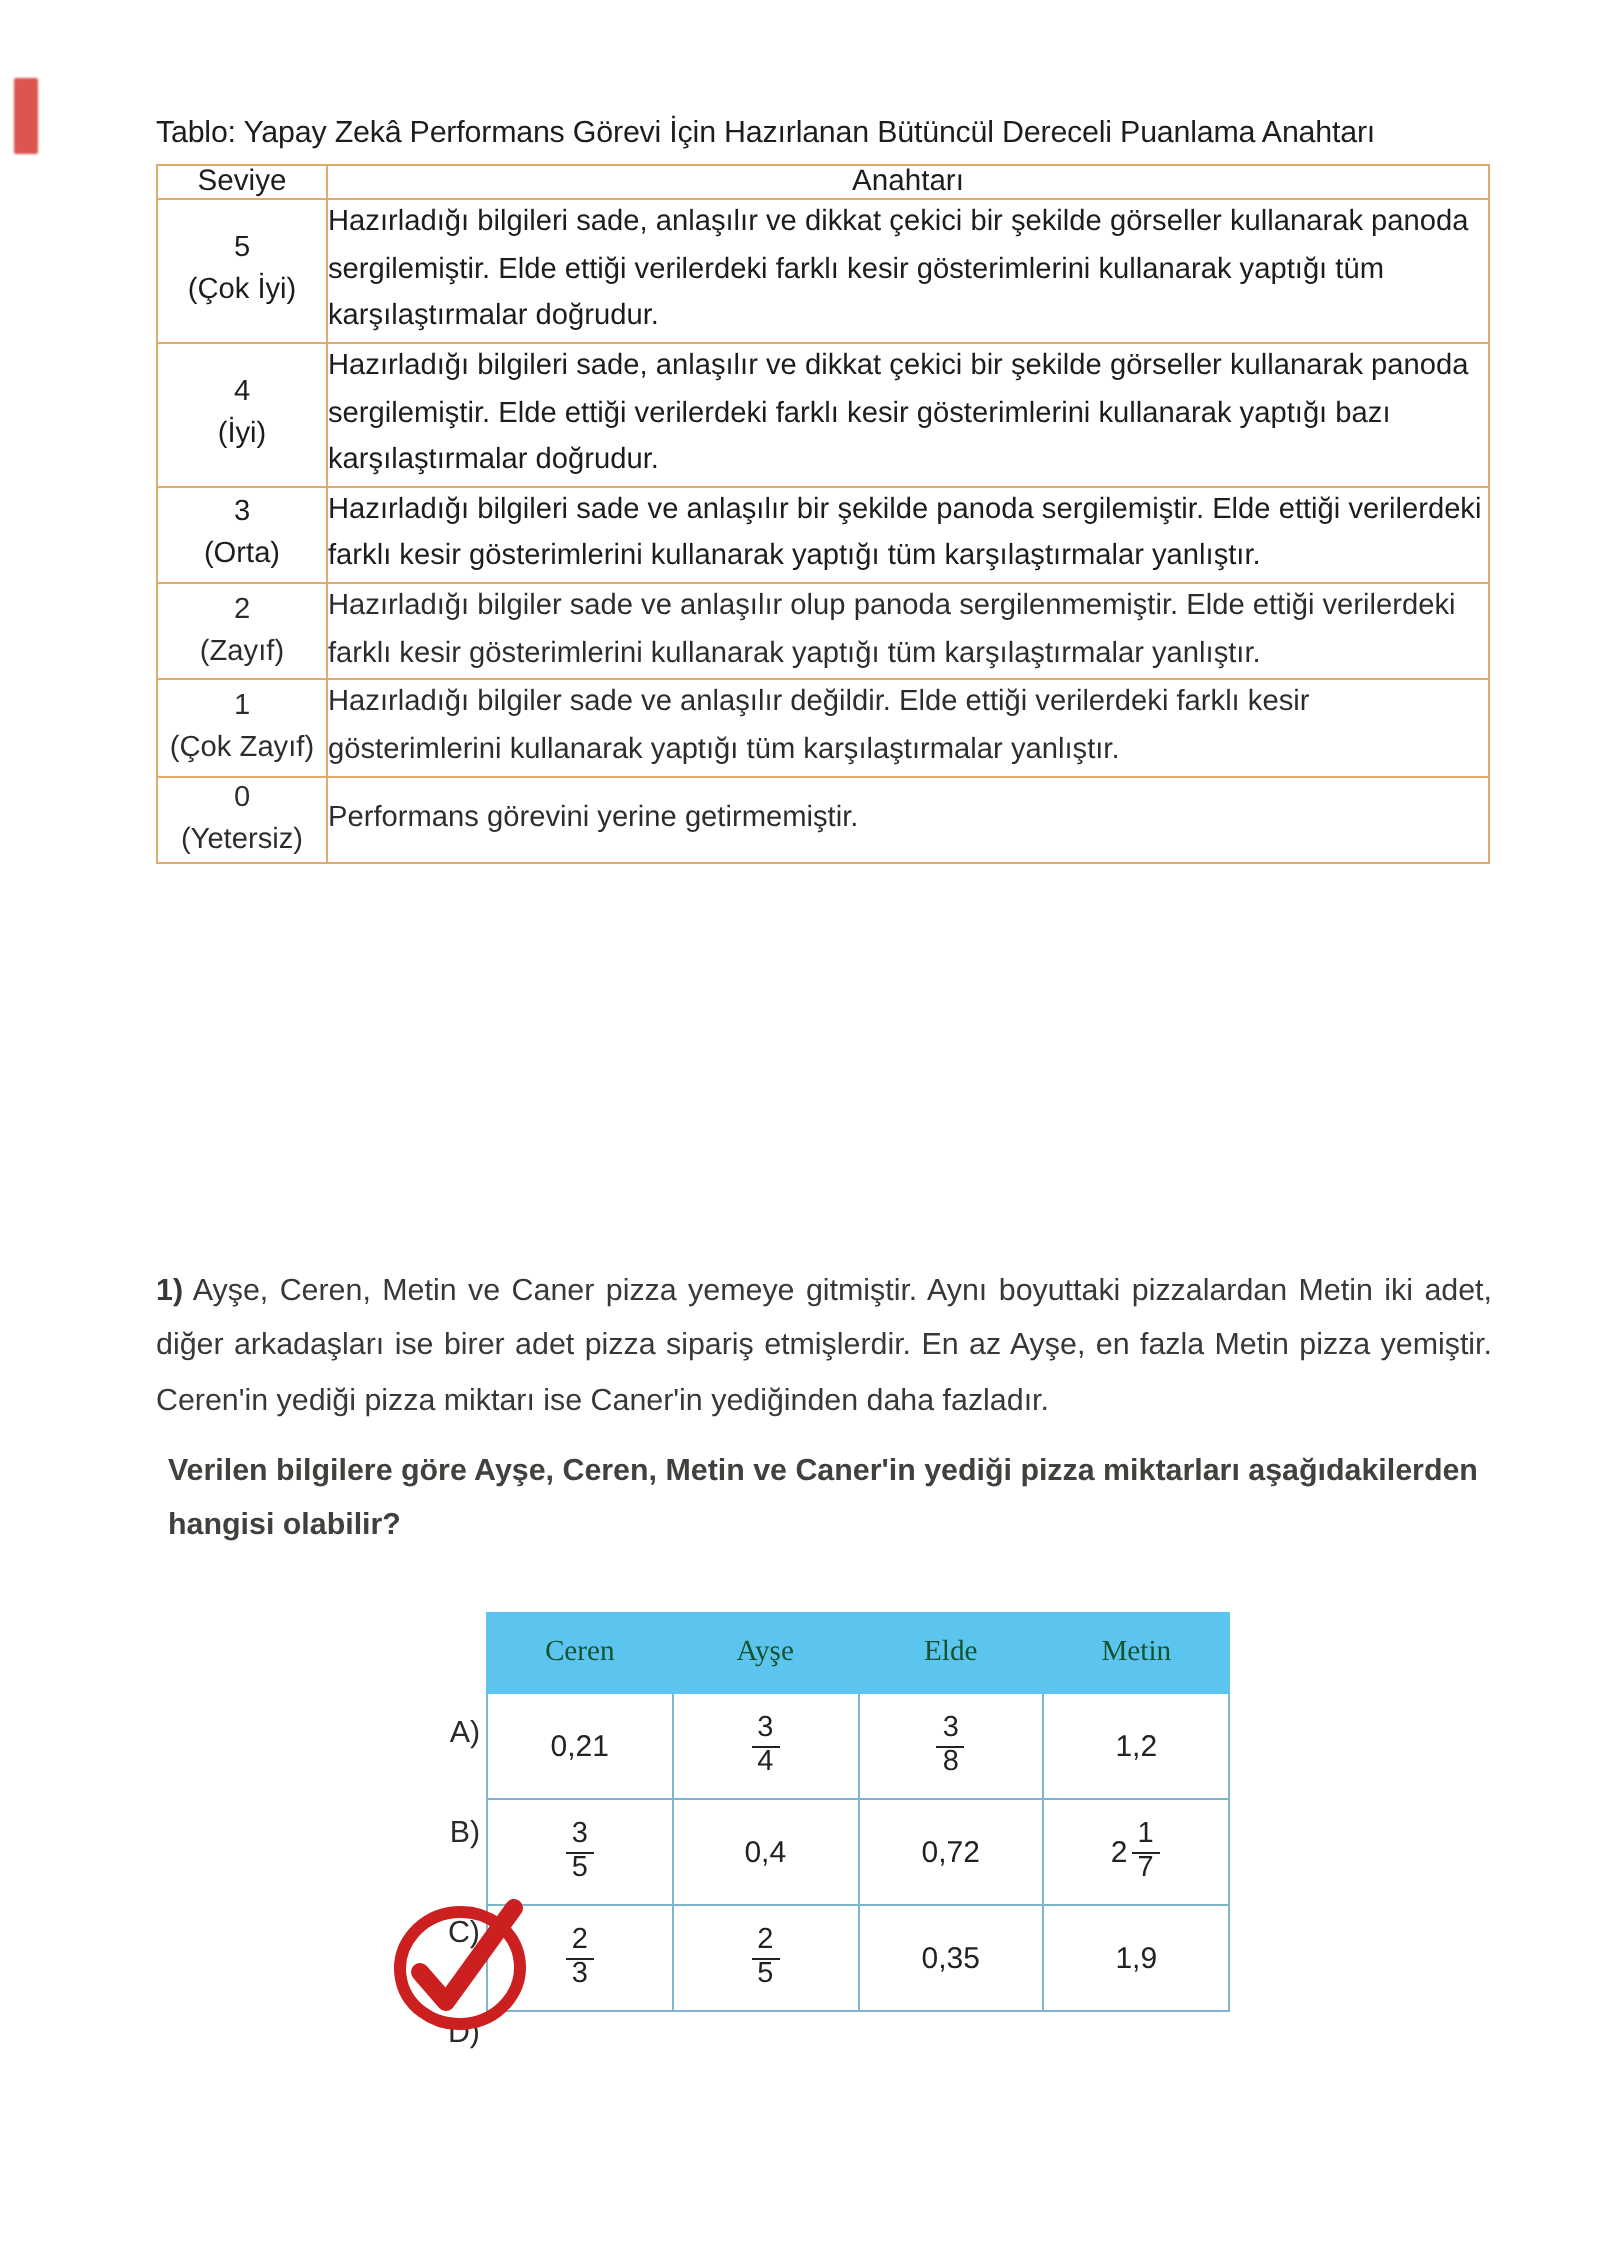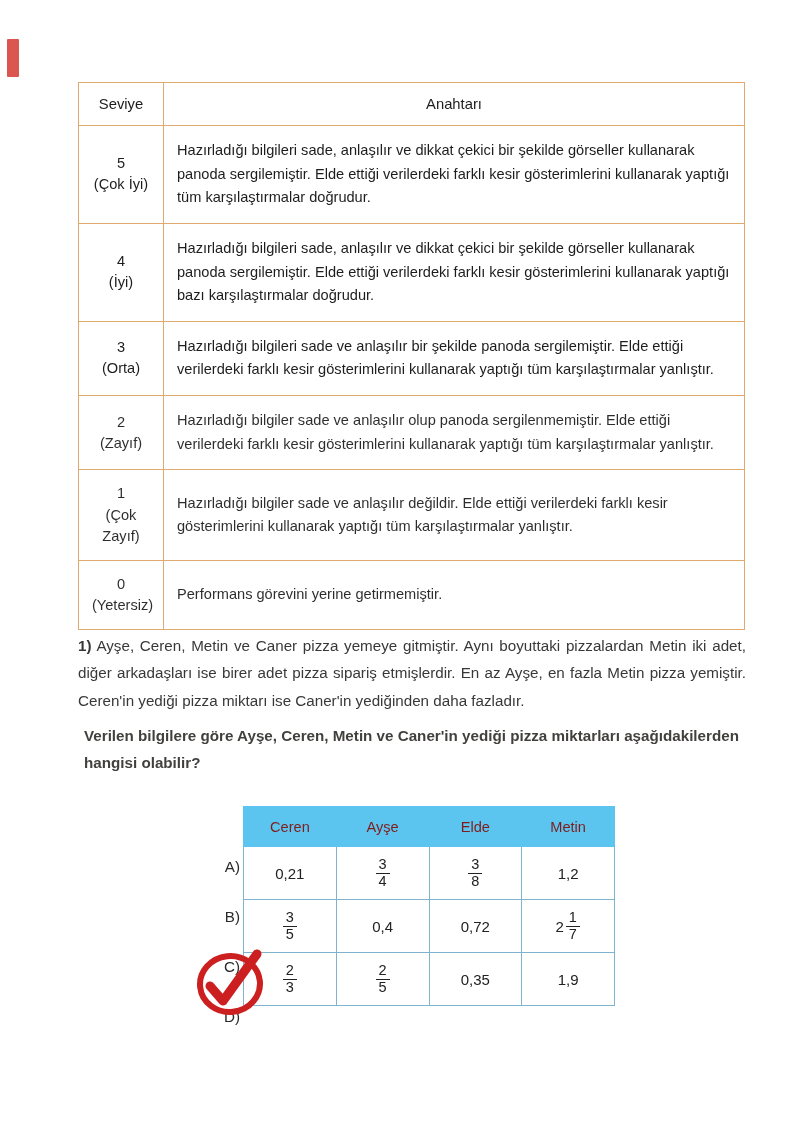--- a/index.html
+++ b/index.html
@@ -52,21 +52,21 @@
   table.rubric {
     position: absolute;
     left: 78px;
     top: 82px;
     width: 667px;
     border-collapse: collapse;
     table-layout: fixed;
   }
   table.rubric td, table.rubric th {
     border: 1px solid #e0a96d;
-    padding: 13px;
+    padding: 0;
     vertical-align: middle;
     font-weight: normal;
     margin-top: 23px;
   }
   table.rubric col.level { width: 85px; }
 
   .lvl-cell {
     text-align: center;
     font-size: 14.6px;
     line-height: 1.45;
@@ -152,24 +152,25 @@
     height: 50px;
     text-align: center;
     vertical-align: middle;
     font-weight: normal;
     font-size: 15px;
     color: #222222;
     background: #ffffff;
   }
   table.options thead th {
     background: #5cc5ef;
-    color: #7f1d1d;
+    color: #14532d;
     height: 37px;
     font-size: 14.6px;
     border-color: #5cc5ef;
+    font-family: Liberation Serif, serif;
   }
 
   
   .opt-label {
     position: absolute;
     left: 212px;
     width: 28px;
     text-align: right;
     font-size: 15.2px;
     color: #2a2a2a;
@@ -204,20 +205,21 @@
     pointer-events: none;
   }
 </style>
 </head>
 <body>
 
 <div class="page">
 
   <div class="edge-mark"></div>
 
+  <div class="rubric-title">Tablo: Yapay Zekâ Performans Görevi İçin Hazırlanan Bütüncül Dereceli Puanlama Anahtarı</div>
 
   <table class="rubric">
     <colgroup>
         <col class="level">
         <col>
       </colgroup>
     <thead>
       <tr>
         <th class="head-cell">Seviye</th>
         <th class="head-cell">Anahtarı</th>

